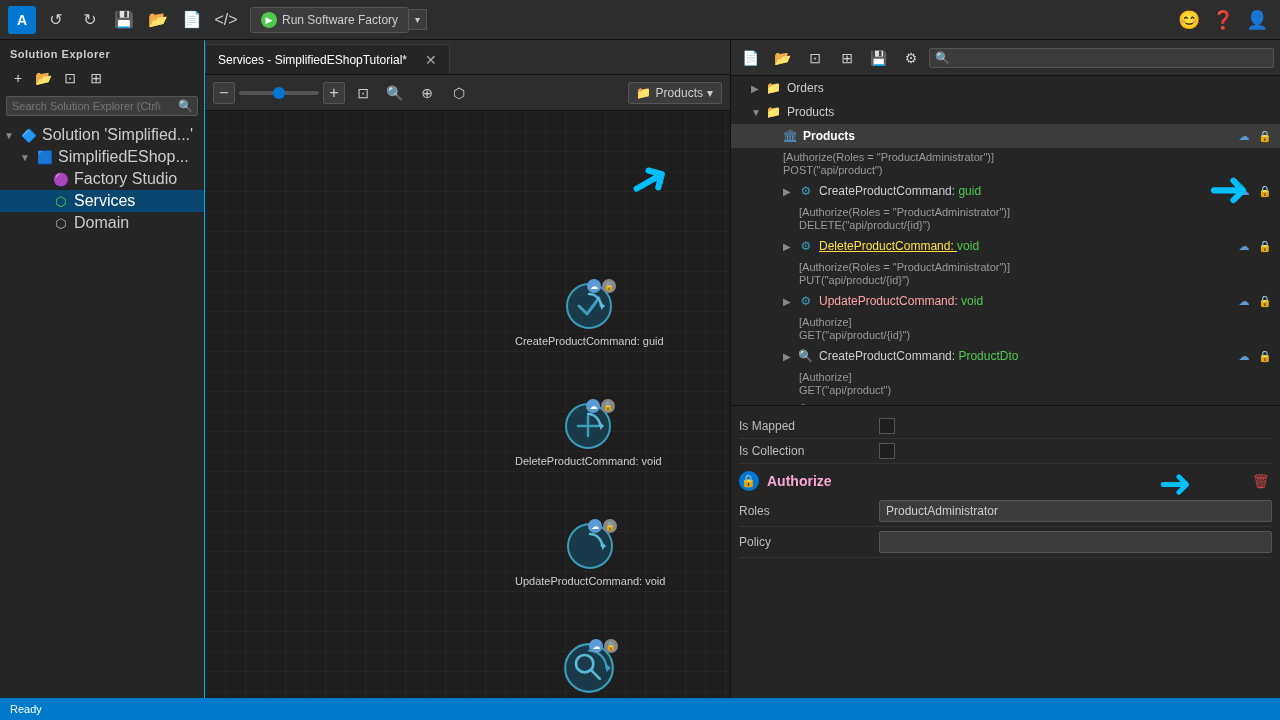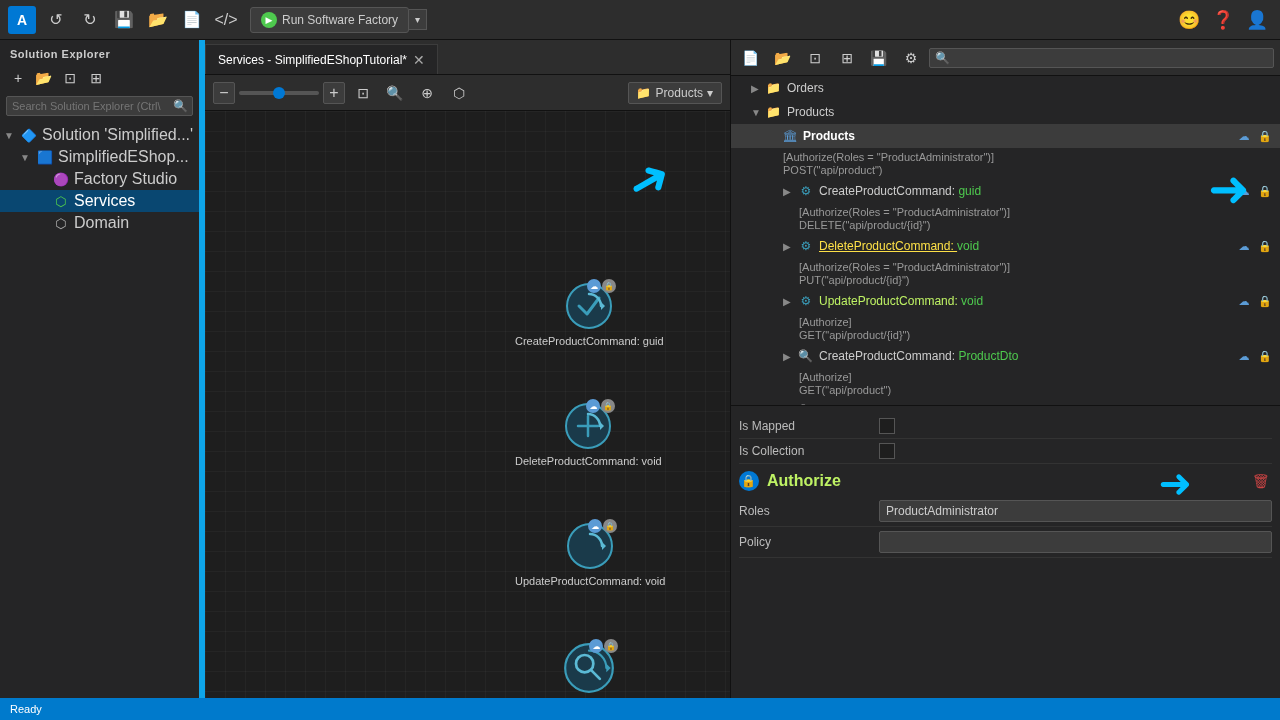--- a/index.html
+++ b/index.html
@@ -62,21 +62,21 @@
     
     #main {
       display: flex;
       height: calc(720px - 40px);
     }
 
     
     #sidebar {
       width: 205px;
       background: #252526;
-      border-right: 6px solid #0ea5e9;
+      border-right: 1px solid #0ea5e9;
       display: flex;
       flex-direction: column;
     }
     #sidebar-header {
       padding: 8px 10px 4px;
       font-size: 11px;
       font-weight: bold;
       color: #ccc;
       letter-spacing: 0.5px;
     }
@@ -168,21 +168,21 @@
       display: flex;
       align-items: center;
       padding: 8px 12px;
       height: 30px;
       background: #1e1e1e;
       border: 1px solid #3c3c3c;
       border-bottom: none;
       color: #ccc;
       font-size: 12px;
       cursor: pointer;
-      gap: 6px;
+      gap: 18px;
     }
     .tab.active { background: #252526; color: white; }
     .tab-close {
       font-size: 14px;
       color: #aaa;
       cursor: pointer;
     }
     #diagram-toolbar {
       height: 36px;
       background: #2d2d2d;
@@ -399,23 +399,23 @@
       gap: 8px;
     }
     .prop-section-icon {
       width: 20px; height: 20px;
       border-radius: 50%;
       background: #0078d4;
       display: flex; align-items: center; justify-content: center;
       color: white; font-size: 12px;
     }
     .prop-section-label {
-      font-size: 16px;
+      font-size: 14px;
       font-weight: bold;
-      color: #bef264;
+      color: #f9a8d4;
     }
     .prop-delete-btn {
       margin-left: auto;
       width: 22px; height: 22px;
       background: transparent;
       border: none;
       color: #cc4444;
       cursor: pointer;
       font-size: 14px;
       display: flex; align-items: center; justify-content: center;
@@ -704,21 +704,21 @@
       </div>
 
       <div class="model-item" style="padding-left:68px; font-size:11px; color:#999; display:flex; flex-direction:column; align-items:flex-start; gap:1px;">
         <span>[Authorize(Roles = "ProductAdministrator")]</span>
         <span>PUT("api/product/{id}")</span>
       </div>
 
       <div class="model-item" style="padding-left:52px;">
         <span class="model-arrow">▶</span>
         <span class="model-icon" style="color:#3a9dba;">⚙</span>
-        <span><span style="color:#bef264;">UpdateProductCommand: </span><span style="color:#4ec94e;">void</span></span>
+        <span><span style="color:#fca5a5;">UpdateProductCommand: </span><span style="color:#4ec94e;">void</span></span>
         <div class="model-action-btns">
           <button class="model-action-btn" style="color:#5b9bd5;">☁</button>
           <button class="model-action-btn" style="color:#888;">🔒</button>
         </div>
       </div>
 
       <div class="model-item" style="padding-left:68px; font-size:11px; color:#999; display:flex; flex-direction:column; align-items:flex-start; gap:1px;">
         <span>[Authorize]</span>
         <span>GET("api/product/{id}")</span>
       </div>

